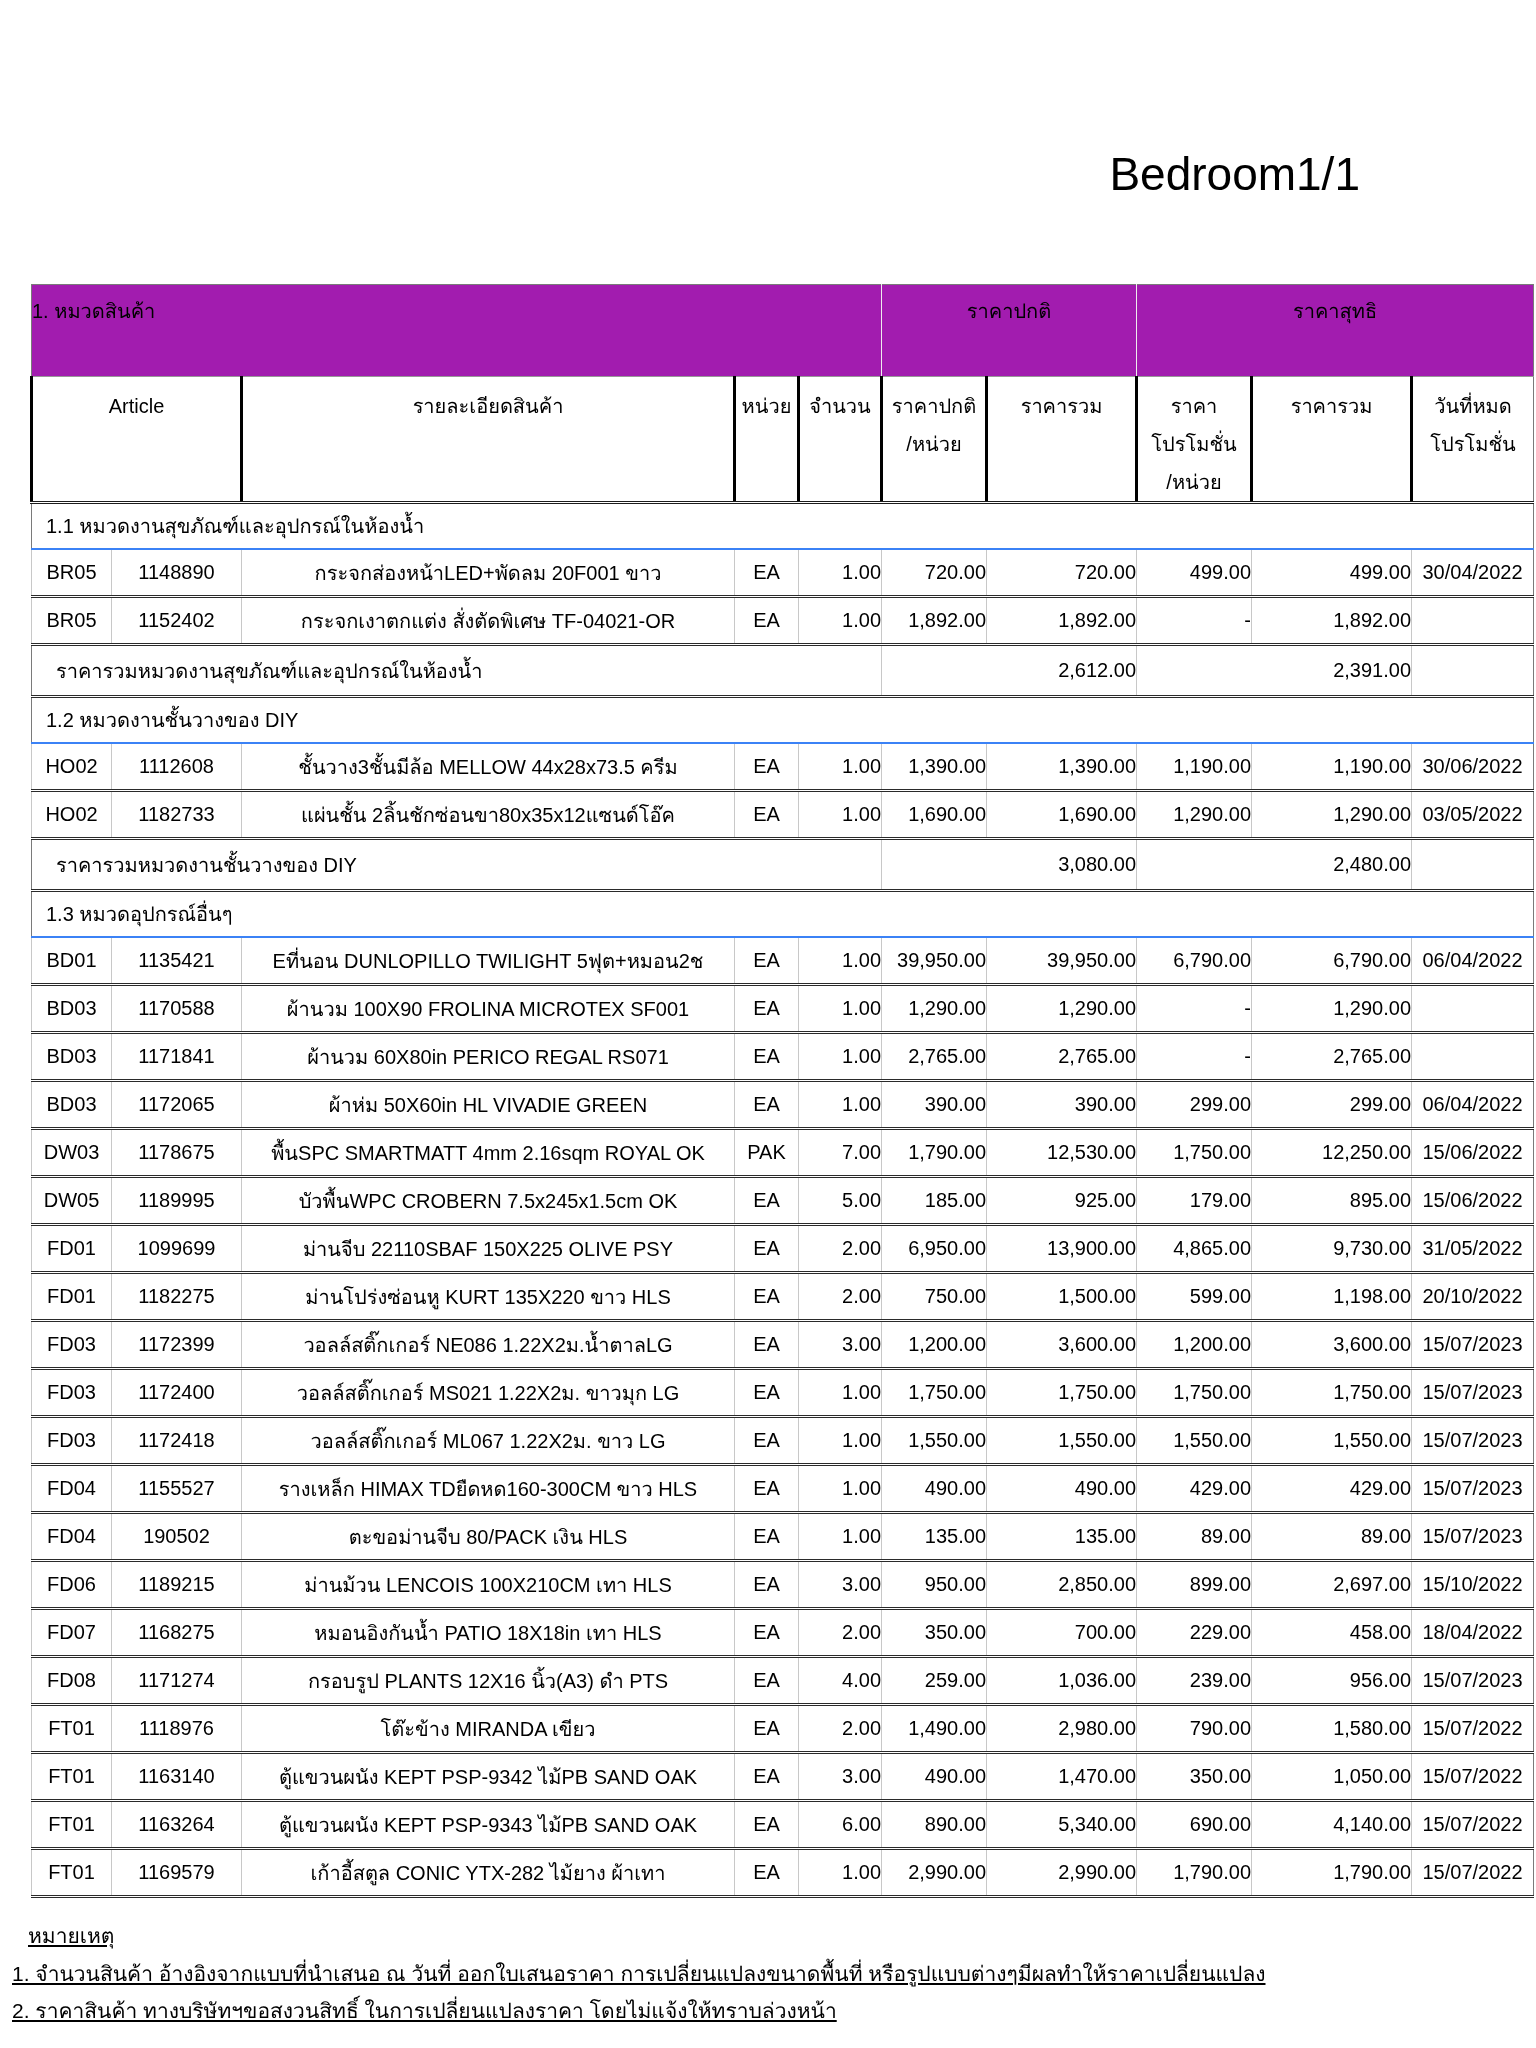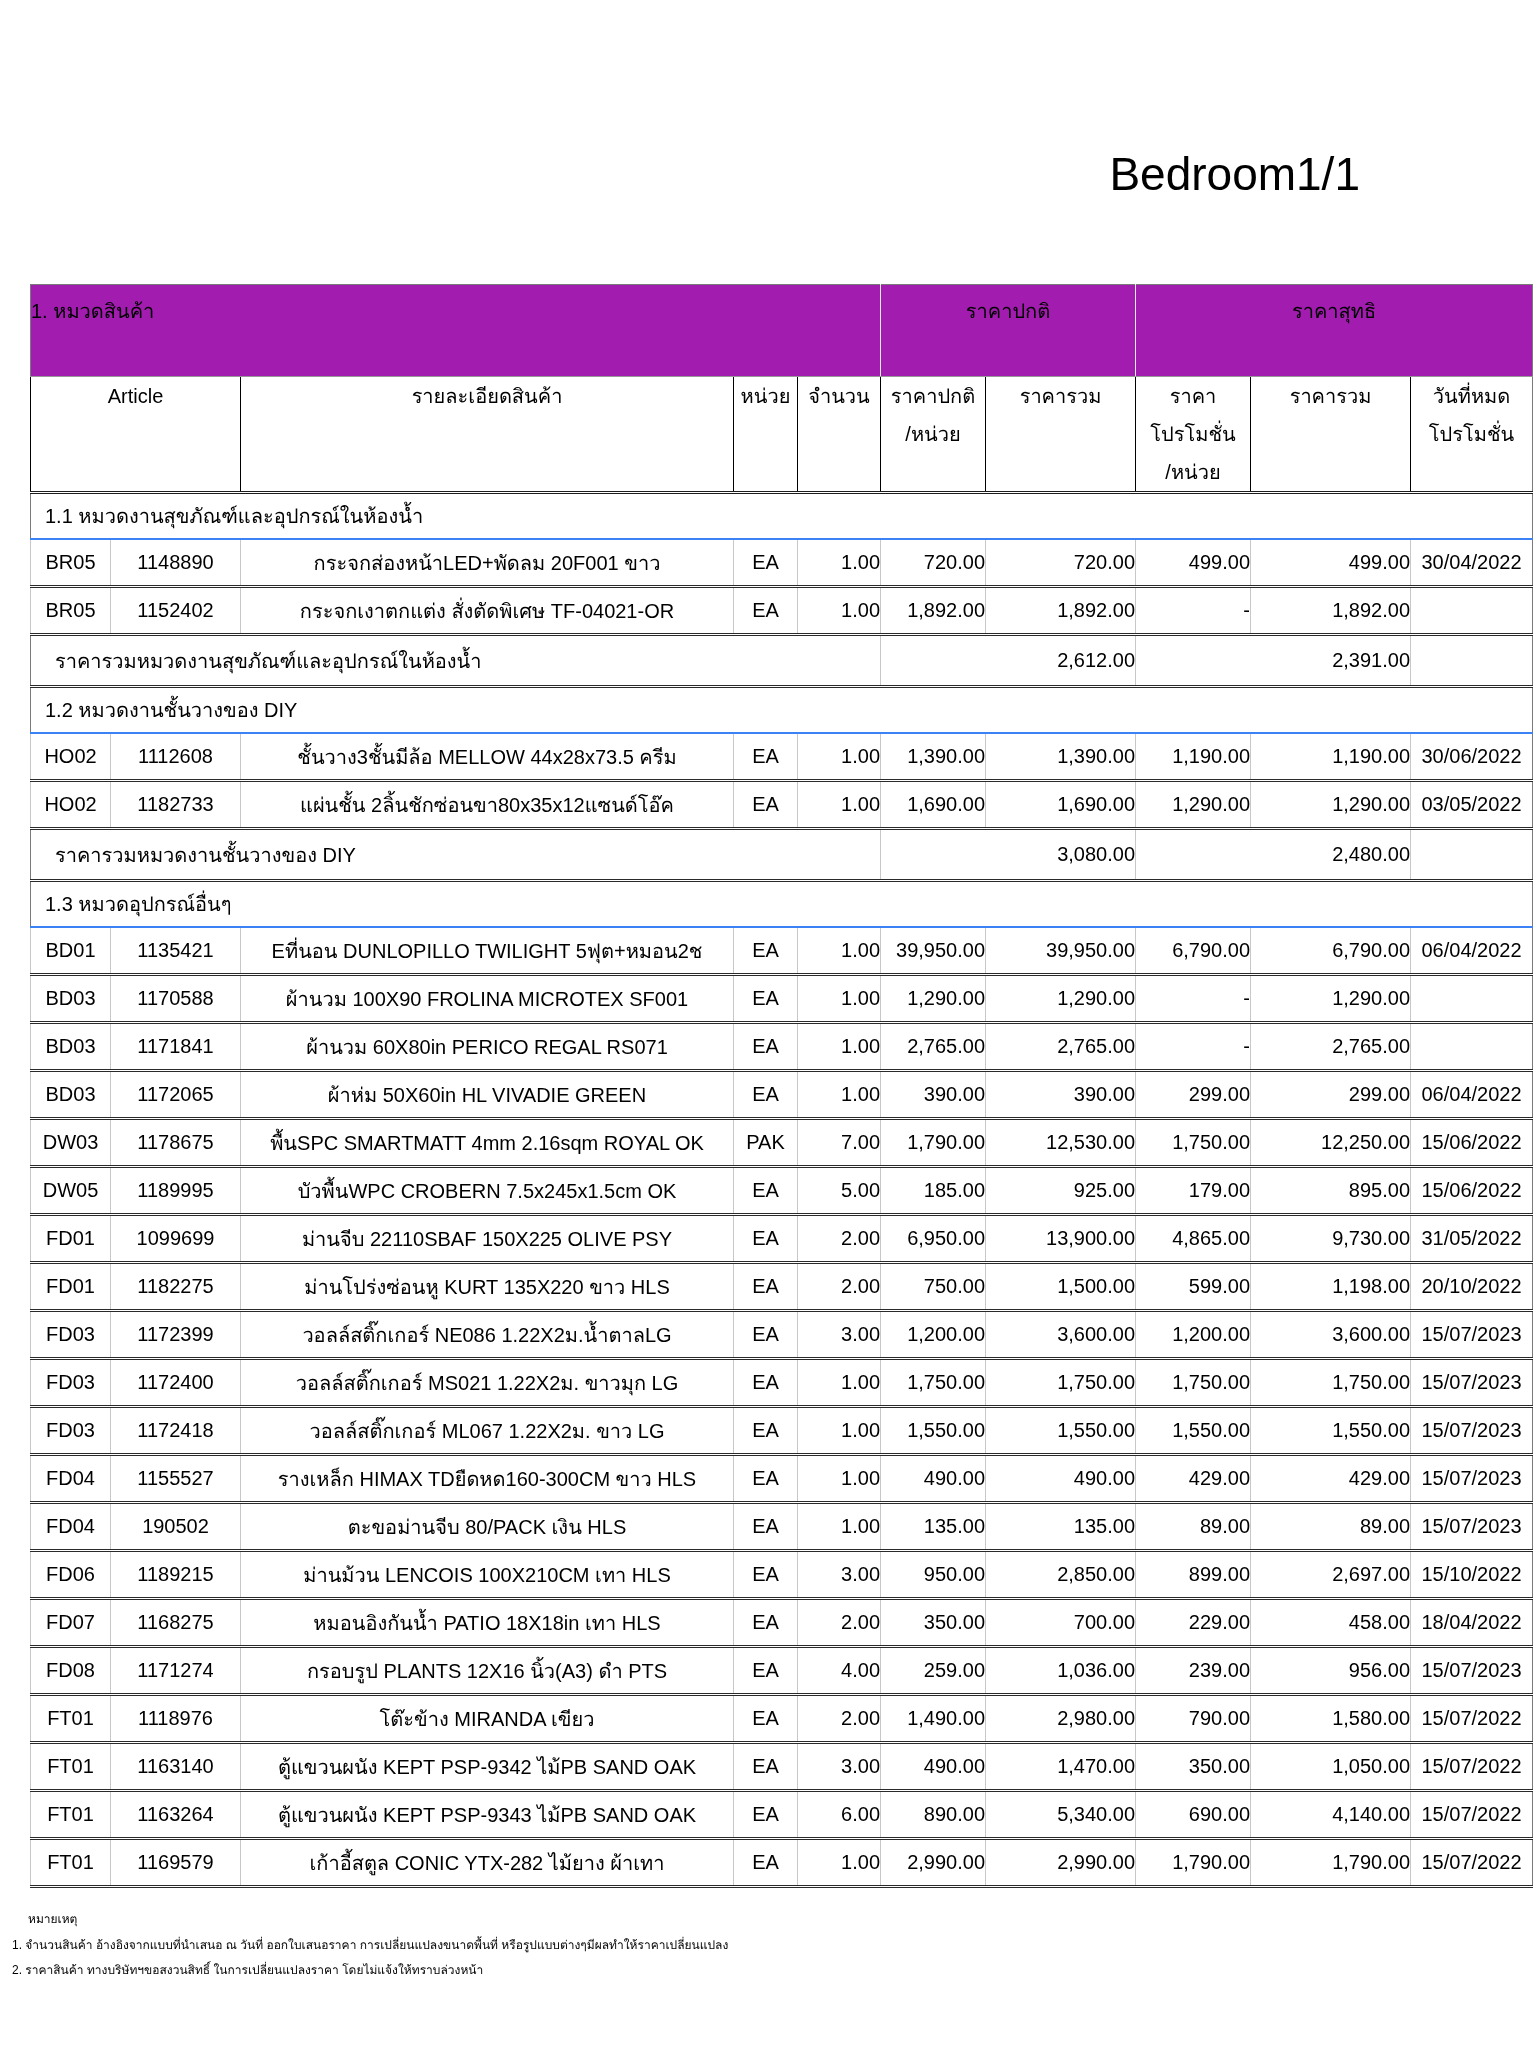--- a/index.html
+++ b/index.html
@@ -27,22 +27,22 @@
   tr.band-row td {
     background:#a21caf; height:92px; vertical-align:top; padding-top:10px;
     border-bottom:1px solid #989898;
   }
   td.band-cat  { text-align:left; padding-left:14px; }
   td.band-mid  { text-align:center; border-left:1px solid #ededed; }
   td.band-right{ text-align:center; border-left:1px solid #ededed; }
 
   
   tr.head-row td {
-    height:112px; vertical-align:top; padding-top:0; text-align:center;
-    border-left:1px solid #000000; border-bottom:3px double #1c1c1c;
+    height:112px; vertical-align:top; padding-top:10px; text-align:center;
+    border-left:3px solid #000000; border-bottom:3px double #1c1c1c;
     white-space:pre-line; line-height:1.9; background:#fff;
   }
 
   
   tr.section-row td {
     height:46px; text-align:left; padding-left:14px; vertical-align:middle;
     border-bottom:2px solid #3b82f6;
   }
   tr.item-row td {
     height:48px; vertical-align:middle;
@@ -55,21 +55,21 @@
   tr.subtotal-row td.sublabel { text-align:left; padding-left:24px; border-left:none; }
 
   td.c    { text-align:center; }
   td.r    { text-align:right; padding-right:7px; }
   td.qty  { padding-right:6px; }
   td.dash { padding-right:22px; }
   td.desc { text-align:center; padding-left:9px; white-space:nowrap; }
   td.date { text-align:center; }
 
   
-  .notes { margin-top:24px; font-size:12px; line-height:1.3; }
+  .notes { margin-top:24px; font-size:21px; line-height:1.3;text-decoration:underline; }
   .notes-heading { margin-left:28px; margin-bottom:10px; }
   .note-line { margin-left:12px; margin-bottom:10px; }
 </style>
 </head>
 <body>
 
 <div class="page">
 
   <div class="title">Bedroom1/1</div>
 

